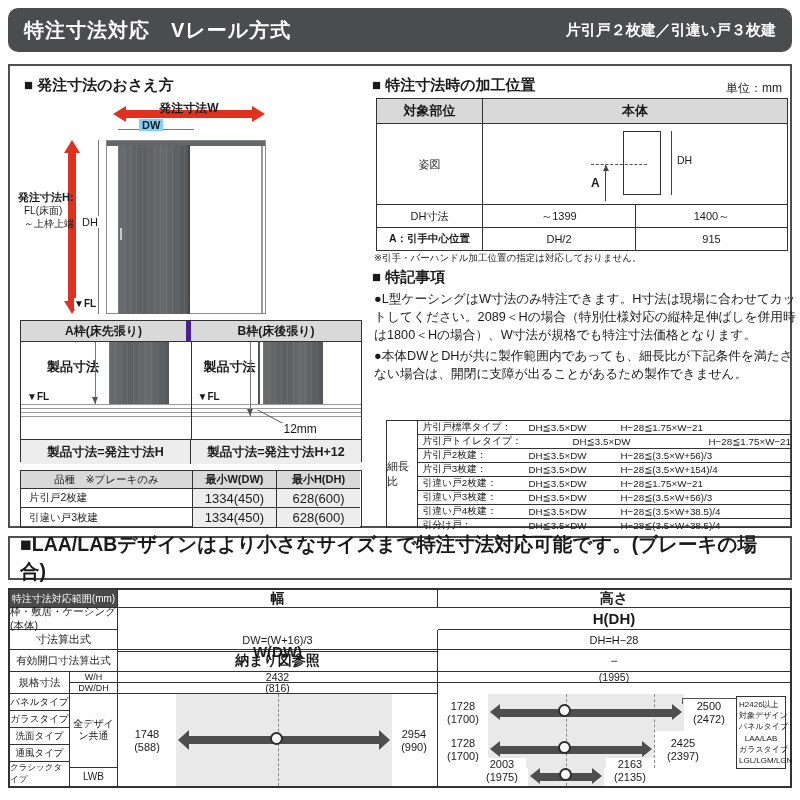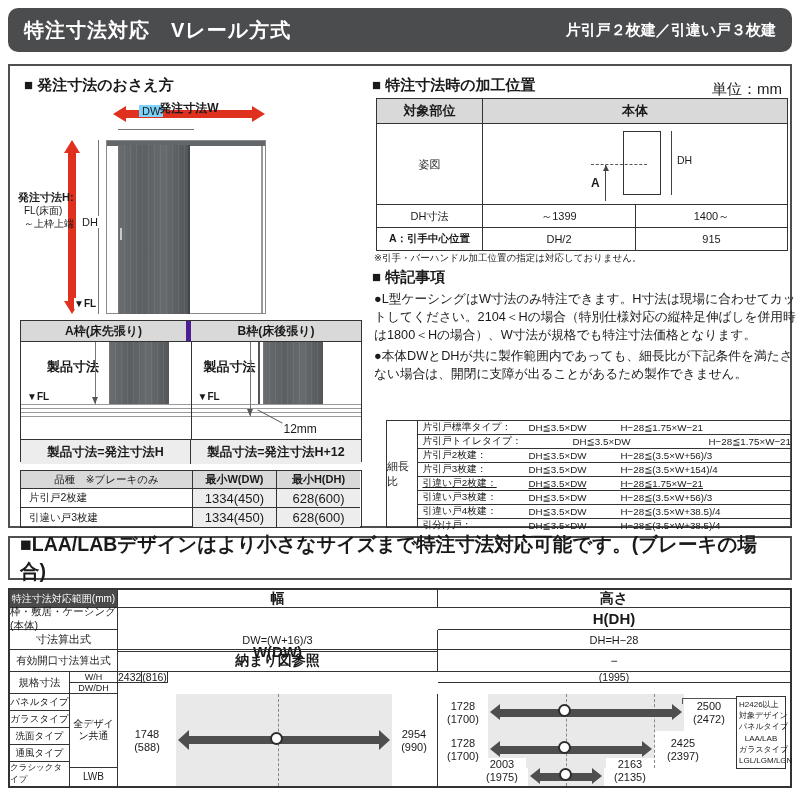--- a/index.html
+++ b/index.html
@@ -68,21 +68,21 @@
     <div class="abs" style="left:8px;top:32px;width:346px;height:216px;">
 
       <div class="abs" style="left:95px;top:8px;width:152px;height:16px;">
         <div class="abs rshaft-h" style="left:10px;right:10px;top:4px;"></div>
         <div class="abs rhead" style="left:0;top:0;border-top:8px solid transparent;border-bottom:8px solid transparent;border-right:13px solid #e0301e;"></div>
         <div class="abs rhead" style="right:0;top:0;border-top:8px solid transparent;border-bottom:8px solid transparent;border-left:13px solid #e0301e;"></div>
       </div>
       <div class="abs" style="left:95px;top:2px;width:152px;text-align:center;font-size:12px;font-weight:bold;z-index:2;">発注寸法W</div>
 
       <div class="abs dimline" style="left:100px;top:31px;width:76px;height:1px;"></div>
-      <div class="abs" style="left:121px;top:7px;background:#7dd3fc;padding:0 3px;font-size:11px;">DW</div>
+      <div class="abs" style="left:121px;top:21px;background:#7dd3fc;padding:0 3px;font-size:11px;font-weight:bold;">DW</div>
 
       <div class="abs" style="left:88px;top:42px;width:160px;height:174px;border:1px solid #8a8a8a;">
         <div class="abs" style="left:0;top:0;width:100%;height:5px;background:#63666a;"></div>
         <div class="abs" style="left:154px;top:5px;width:2px;bottom:0;background:#9a9a9a;"></div>
       </div>
       <div class="abs wood" style="left:100px;top:47px;width:72px;height:169px;border-right:2px solid #43474a;"></div>
       <div class="abs" style="left:102px;top:130px;width:2px;height:12px;background:#c9c9c9;"></div>
 
       <div class="abs dimline" style="left:80px;top:42px;width:1px;height:174px;"></div>
       <div class="abs" style="left:62px;top:118px;font-size:11px;background:#fff;padding:0 2px;">DH</div>
@@ -155,21 +155,21 @@
         <div class="cell lgray" style="width:83px;font-size:13px;border-right:none;">628(600)</div>
       </div>
       <div style="display:flex;height:19px;">
         <div class="cell" style="width:172px;justify-content:flex-start;padding-left:8px;font-size:10.5px;border-bottom:none;">引違い戸3枚建</div>
         <div class="cell lgray" style="width:84px;font-size:13px;border-bottom:none;">1334(450)</div>
         <div class="cell lgray" style="width:83px;font-size:13px;border-bottom:none;border-right:none;">628(600)</div>
       </div>
     </div>
 
     <div class="abs h-sec" style="left:362px;top:10px;">■ 特注寸法時の加工位置</div>
-    <div class="abs" style="right:8px;top:14px;font-size:15px;">単位：mm</div>
+    <div class="abs" style="right:8px;top:14px;font-size:12px;">単位：mm</div>
 
     <div class="abs" style="left:366px;top:32px;width:412px;border:1.5px solid #333;">
       <div style="display:flex;height:24px;border-bottom:1px solid #333;">
         <div class="cell gray" style="width:106px;border-right:1px solid #333;font-size:13px;font-weight:bold;">対象部位</div>
         <div class="cell gray" style="flex:1;font-size:13px;font-weight:bold;">本体</div>
       </div>
       <div style="display:flex;height:80px;border-bottom:1px solid #333;">
         <div class="cell" style="width:106px;border-right:1px solid #333;font-size:11px;">姿図</div>
         <div style="flex:1;position:relative;">
           <div class="abs" style="left:140px;top:7px;width:38px;height:64px;border:1.5px solid #333;"></div>
@@ -190,21 +190,21 @@
         <div class="cell" style="width:106px;border-right:1px solid #333;font-size:10.5px;font-weight:bold;">A：引手中心位置</div>
         <div class="cell" style="width:153px;border-right:1px solid #333;font-size:11px;">DH/2</div>
         <div class="cell" style="flex:1;font-size:11px;">915</div>
       </div>
     </div>
 
     <div class="abs" style="left:364px;top:186px;font-size:9.5px;color:#222;">※引手・バーハンドル加工位置の指定は対応しておりません。</div>
 
     <div class="abs h-sec" style="left:362px;top:202px;">■ 特記事項</div>
     <div class="abs" style="left:364px;top:224px;width:424px;font-size:12.7px;line-height:1.42;">
-      <p style="margin:0 0 3px 0;">●L型ケーシングはW寸法のみ特注できます。H寸法は現場に合わせてカットしてください。2104＜Hの場合（特別仕様対応の縦枠足伸ばしを併用時は1800＜Hの場合）、W寸法が規格でも特注寸法価格となります。</p>
+      <p style="margin:0 0 3px 0;">●L型ケーシングはW寸法のみ特注できます。H寸法は現場に合わせてカットしてください。2089＜Hの場合（特別仕様対応の縦枠足伸ばしを併用時は1800＜Hの場合）、W寸法が規格でも特注寸法価格となります。</p>
       <p style="margin:0;">●本体DWとDHが共に製作範囲内であっても、細長比が下記条件を満たさない場合は、開閉に支障が出ることがあるため製作できません。</p>
     </div>
 
     <div class="abs" style="left:376px;top:354px;width:406px;height:108px;border:1.5px solid #333;display:flex;">
       <div class="cell" style="width:62px;border-right:1px solid #333;font-size:11px;">細長比</div>
       <div style="flex:1;display:flex;flex-direction:column;">
         <div class="slrow" style="flex:1;">
           <span style="width:106px;padding-left:4px;">片引戸標準タイプ：</span>
           <span style="width:92px;">DH≦3.5×DW</span>
           <span>H−28≦1.75×W−21</span>
@@ -217,21 +217,21 @@
         <div class="slrow" style="flex:1;">
           <span style="width:106px;padding-left:4px;">片引戸2枚建：</span>
           <span style="width:92px;">DH≦3.5×DW</span>
           <span>H−28≦(3.5×W+56)/3</span>
         </div>
         <div class="slrow" style="flex:1;">
           <span style="width:106px;padding-left:4px;">片引戸3枚建：</span>
           <span style="width:92px;">DH≦3.5×DW</span>
           <span>H−28≦(3.5×W+154)/4</span>
         </div>
-        <div class="slrow" style="flex:1;text-decoration:underline;">
+        <div class="slrow" style="flex:1;">
           <span style="width:106px;padding-left:4px;">引違い戸2枚建：</span>
           <span style="width:92px;">DH≦3.5×DW</span>
           <span>H−28≦1.75×W−21</span>
         </div>
         <div class="slrow" style="flex:1;">
           <span style="width:106px;padding-left:4px;">引違い戸3枚建：</span>
           <span style="width:92px;">DH≦3.5×DW</span>
           <span>H−28≦(3.5×W+56)/3</span>
         </div>
         <div class="slrow" style="flex:1;">
@@ -277,21 +277,21 @@
       <div class="cell" style="width:320px;font-size:14px;font-weight:bold;">納まり図参照</div>
       <div class="cell" style="flex:1;border-right:none;font-size:12px;">−</div>
     </div>
 
     <div class="rrow" style="height:22px;">
       <div class="cell" style="width:60px;font-size:10.5px;">規格寸法</div>
       <div style="width:48px;display:flex;flex-direction:column;">
         <div class="cell" style="height:11px;font-size:9px;">W/H</div>
         <div class="cell" style="height:11px;font-size:9px;">DW/DH</div>
       </div>
-      <div style="width:320px;display:flex;flex-direction:row;">
+      <div style="width:320px;display:flex;flex-direction:column;">
         <div class="cell" style="height:11px;font-size:10.5px;">2432</div>
         <div class="cell" style="height:11px;font-size:10.5px;">(816)</div>
       </div>
       <div style="flex:1;display:flex;flex-direction:column;">
         <div class="cell" style="height:11px;border-right:none;font-size:10.5px;">(1995)</div>
       </div>
     </div>
 
     <div class="rrow" style="height:92px;">
 

